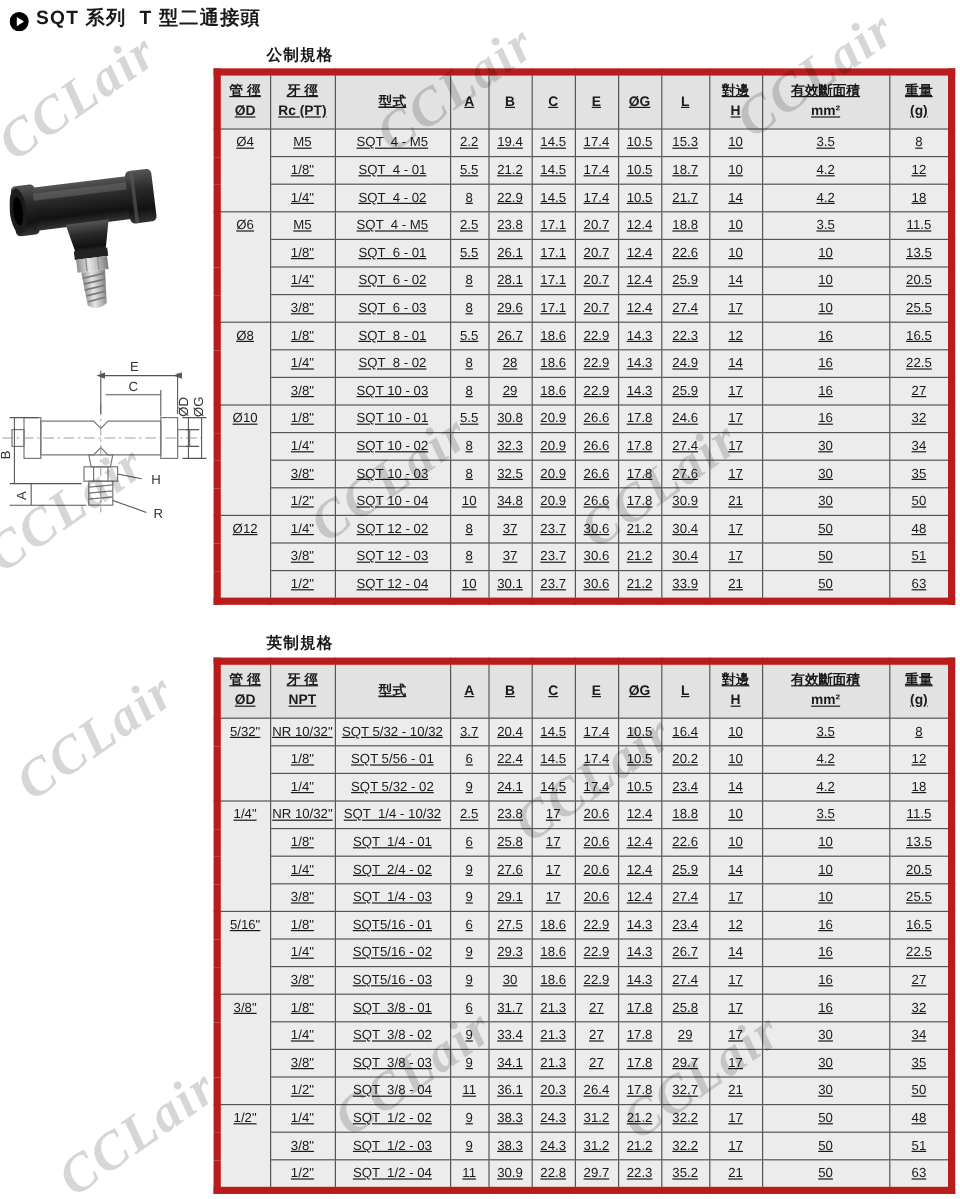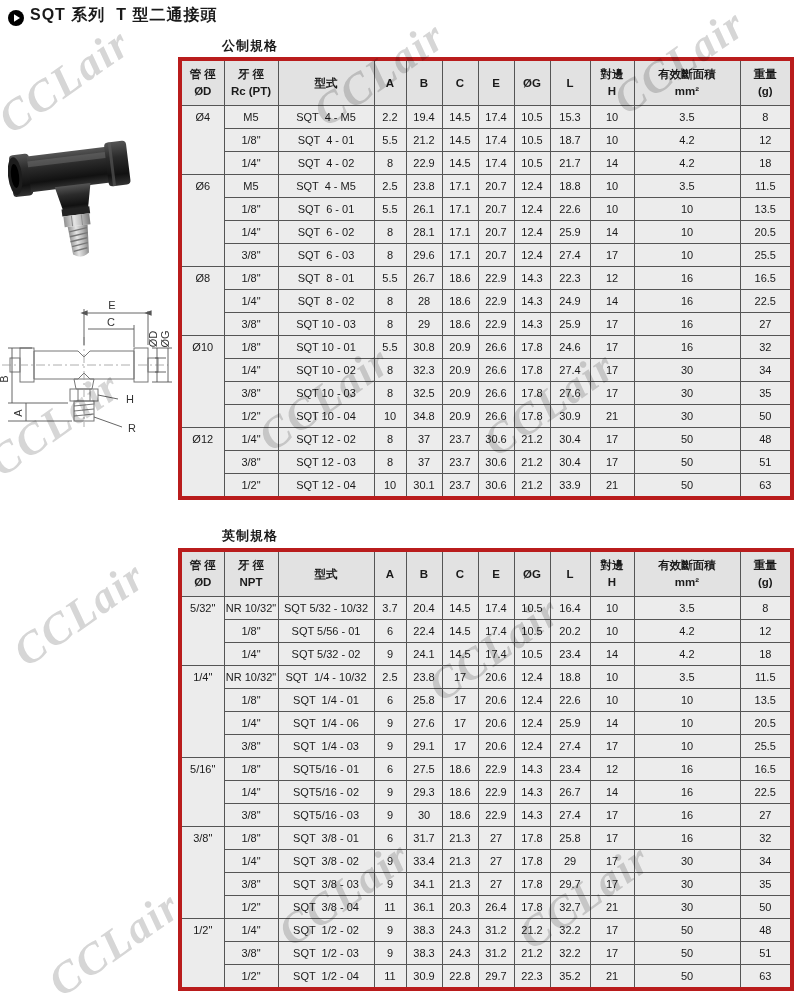--- a/index.html
+++ b/index.html
@@ -19,21 +19,21 @@
   .title-row{position:absolute;left:8px;top:5px;display:flex;align-items:flex-end;gap:6px;z-index:2;}
   .title-text{font-size:16px;font-weight:bold;white-space:pre;letter-spacing:1px;}
 
   
   .caption{position:absolute;left:178px;font-size:13px;font-weight:bold;z-index:2;letter-spacing:1px;margin-left:44px;}
   .caption.metric{top:37px;}
   .caption.imperial{top:527px;}
 
   
   table.spec{position:absolute;left:178px;border-collapse:collapse;table-layout:fixed;
-             background:var(--cell-bg);z-index:2;border:4px solid #b91c1c;}
+             background:var(--cell-bg);z-index:2;border:6px solid #b91c1c;text-decoration:underline;}
   #metric-table{top:57px;}
   #imperial-table{top:548px;}
   table.spec th,table.spec td{border:1px solid var(--border);font-size:11px;text-align:center;
              padding:0;overflow:hidden;color:var(--ink);}
   table.spec th{background:var(--header-bg);height:44px;font-weight:bold;white-space:pre-line;
              line-height:1.45;font-size:11.5px;}
   table.spec td{height:22px;line-height:22px;white-space:pre;}
   td.od-cell{vertical-align:top;padding-top:2px;font-weight:normal;margin-top:24px;}
   td.model-cell{text-align:left;padding-left:7px;}
 
@@ -546,21 +546,21 @@
           <td>17</td>
           <td>20.6</td>
           <td>12.4</td>
           <td>22.6</td>
           <td>10</td>
           <td>10</td>
           <td>13.5</td>
         </tr>
         <tr>
           <td>1/4"</td>
-          <td class="model-cell">SQT  1/4 - 06</td>
+          <td class="model-cell">SQT  2/4 - 02</td>
           <td>9</td>
           <td>27.6</td>
           <td>17</td>
           <td>20.6</td>
           <td>12.4</td>
           <td>25.9</td>
           <td>14</td>
           <td>10</td>
           <td>20.5</td>
         </tr>

